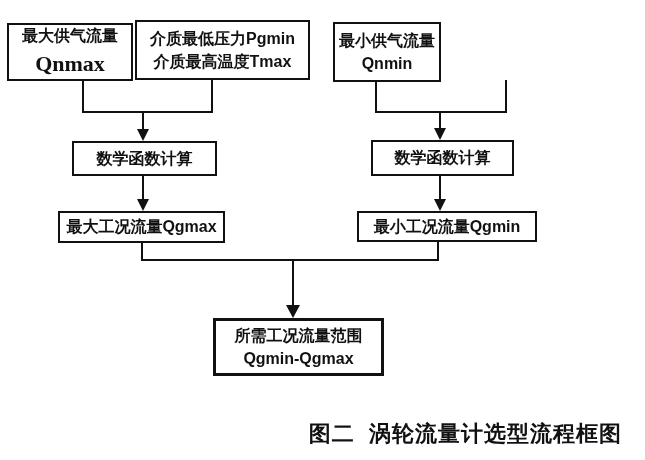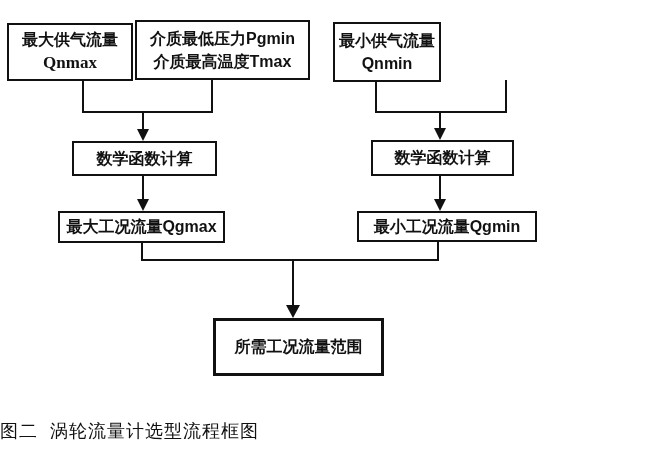--- a/index.html
+++ b/index.html
@@ -34,30 +34,30 @@
     font-weight: bold;
     font-size: 16px;
     line-height: 1.45;
     white-space: nowrap;
   }
   .box.thick {
     border-width: 3px;
   }
   .serif-line {
     font-family: "Liberation Serif", "DejaVu Serif", serif;
-    font-size: 17px;
+    font-size: 22px;
   }
   .caption {
     position: absolute;
     left: 0;
     top: 419px;
     width: 622px;
-    text-align: left;
-    font-weight: normal;
-    font-size: 18px;
+    text-align: right;
+    font-weight: bold;
+    font-size: 22px;
     letter-spacing: 1px;
     white-space: pre;
     color: #111111;
   }
 </style>
 </head>
 <body>
 
 <div class="stage">
 
@@ -105,17 +105,18 @@
   <div class="box" style="left:58px; top:211px; width:167px; height:32px;text-align:right;">
     <div>最大工况流量Qgmax</div>
   </div>
 
   <div class="box" style="left:357px; top:211px; width:180px; height:31px;text-align:right;">
     <div>最小工况流量Qgmin</div>
   </div>
 
   <div class="box thick" style="left:213px; top:318px; width:171px; height:58px;">
     <div>所需工况流量范围</div>
+    <div>Qgmin-Qgmax</div>
   </div>
 
   <div class="caption">图二  涡轮流量计选型流程框图</div>
 
 </div>
 
 </body></html>

